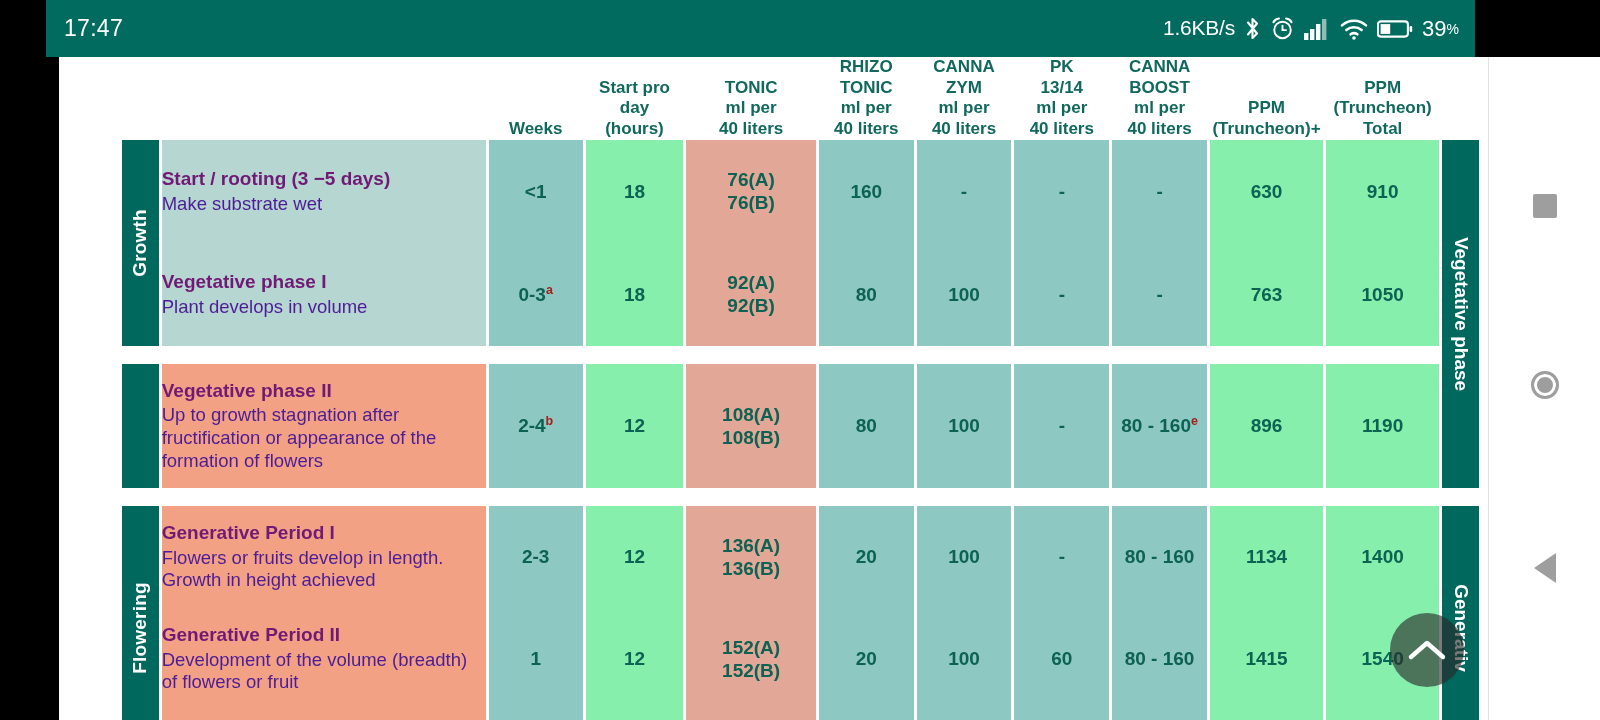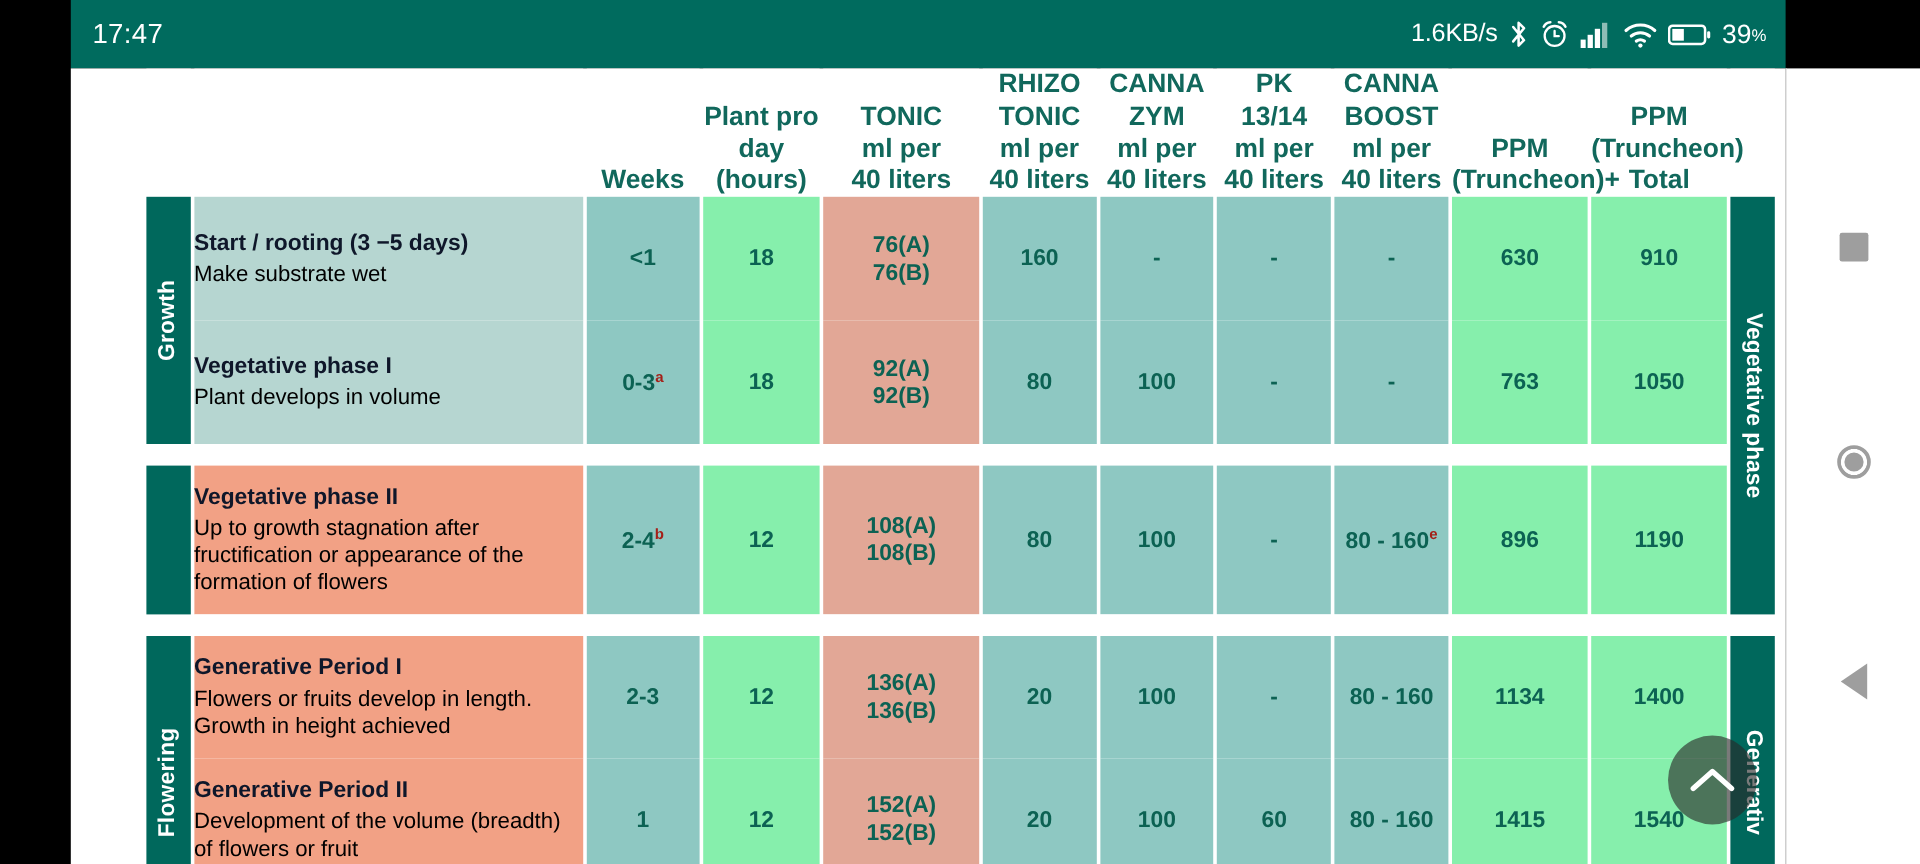--- a/index.html
+++ b/index.html
@@ -7,21 +7,21 @@
     width: 1600px; height: 720px;
     background: #000;
     font-family: "Liberation Sans", sans-serif;
     overflow: hidden;
   }
 
   #screen { position: relative; width: 1600px; height: 720px; background: #000; }
 
   
   .statusbar {
-    position: absolute; left: 59px; top: 0;
+    position: absolute; left: 46px; top: 0;
     width: 1429px; height: 57px;
     background: #006B5E;
     display: flex; align-items: center;
     padding: 0 16px 0 18px;
     color: #ffffff;
   }
   .sb-clock { font-size: 23px; font-weight: 400; letter-spacing: .3px; }
   .sb-right { margin-left: auto; display: flex; gap: 9px; }
   .sb-netspeed { font-size: 21px; font-weight: 400; letter-spacing: -.2px; }
   .sb-icon { display: inline-flex; align-items: center; justify-content: center; }
@@ -44,21 +44,21 @@
     width: 1363px;
     margin-left: 60px;
     margin-top: 0;
   }
   table.canna td, table.canna th { padding: 0; }
 
   
   thead th {
     vertical-align: bottom;
     color: #11685C;
-    font-size: 22px;
+    font-size: 17px;
     font-weight: bold;
     line-height: 1.22;
     text-align: center;
     padding-bottom: 7px;
     background: #ffffff;
   }
   th.h-blank { background: #ffffff; }
 
   
   td.rail {
@@ -86,22 +86,22 @@
     white-space: nowrap;
     color: #ffffff; font-size: 19px; font-weight: bold;
   }
 
   
   td.desc {
     width: 318px;
     padding: 14px 10px 14px 15px;
     vertical-align: middle;
   }
-  .desc-title { font-size: 19px; font-weight: bold; color: #0f172a; line-height: 1.2; }
-  .desc-sub   { font-size: 18.5px; color: #000000; line-height: 1.22; margin-top: 2px; }
+  .desc-title { font-size: 19px; font-weight: bold; color: #701a75; line-height: 1.2; }
+  .desc-sub   { font-size: 18.5px; color: #4c1d95; line-height: 1.22; margin-top: 2px; }
 
   
   td.cell {
     text-align: center;
     vertical-align: middle;
     font-size: 19px;
     font-weight: bold;
     color: #0C6253;
     line-height: 1.22;
   }
@@ -230,21 +230,21 @@
       </colgroup>
 
       <thead>
         <tr>
           <th class="h-blank"></th>
           <th class="h-blank"></th>
           <th>
             <span>Weeks</span>
           </th>
           <th>
-            <span>Plant pro</span><br>
+            <span>Start pro</span><br>
             <span>day</span><br>
             <span>(hours)</span>
           </th>
           <th>
             <span>TONIC</span><br>
             <span>ml per</span><br>
             <span>40 liters</span>
           </th>
           <th>
             <span>RHIZO</span><br>

